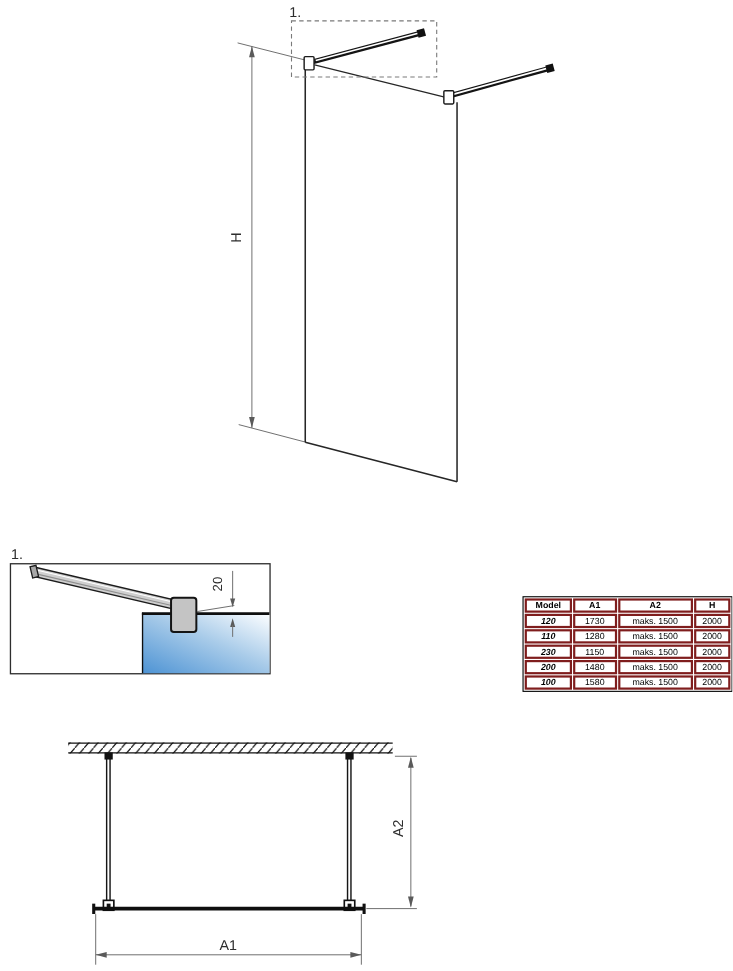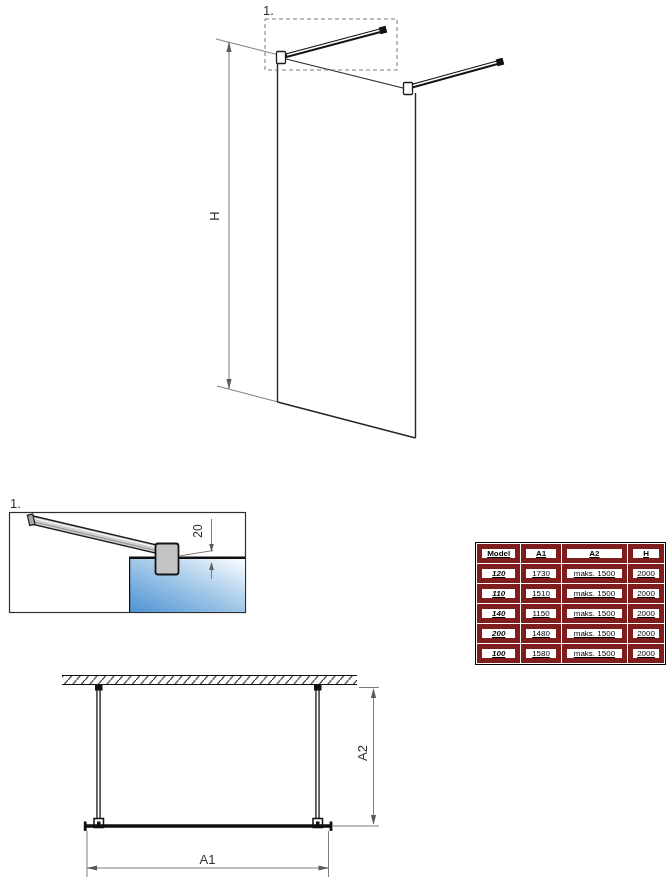--- a/index.html
+++ b/index.html
@@ -22,22 +22,22 @@
   text.label20{ font-size:12px; fill:#2d2d2d; }
 
   
   table.sizes {
     position:absolute; left:475px; top:542px;
     border-collapse:separate; border-spacing:1px;
     background:#ffffff; border:1px solid #000;
     font-size:8px; color:#000; text-align:center;
   }
   .sizes th, .sizes td {
-    border:5px solid #7f1d1d; padding:0 2px; height:9px; line-height:9px;
-    vertical-align:middle; white-space:nowrap;text-decoration:underline;
+    border:2px solid #7f1d1d; padding:0 2px; height:9px; line-height:9px;
+    vertical-align:middle; white-space:nowrap;
   }
   .sizes th { font-weight:bold; }
   .sizes td.model { font-weight:bold; font-style:italic;margin-top:48px; }
   .w-model{ width:36px; } .w-a1{ width:33px; } .w-a2{ width:62px; } .w-h{ width:26px; }
 </style>
 </head>
 <body>
 
 <div class="stage">
 
@@ -153,26 +153,26 @@
     </thead>
     <tbody>
       <tr>
         <td class="model">120</td>
         <td>1730</td>
         <td>maks. 1500</td>
         <td>2000</td>
       </tr>
       <tr>
         <td class="model">110</td>
-        <td>1510</td>
+        <td>1280</td>
         <td>maks. 1500</td>
         <td>2000</td>
       </tr>
       <tr>
-        <td class="model">140</td>
+        <td class="model">230</td>
         <td>1150</td>
         <td>maks. 1500</td>
         <td>2000</td>
       </tr>
       <tr>
         <td class="model">200</td>
         <td>1480</td>
         <td>maks. 1500</td>
         <td>2000</td>
       </tr>

